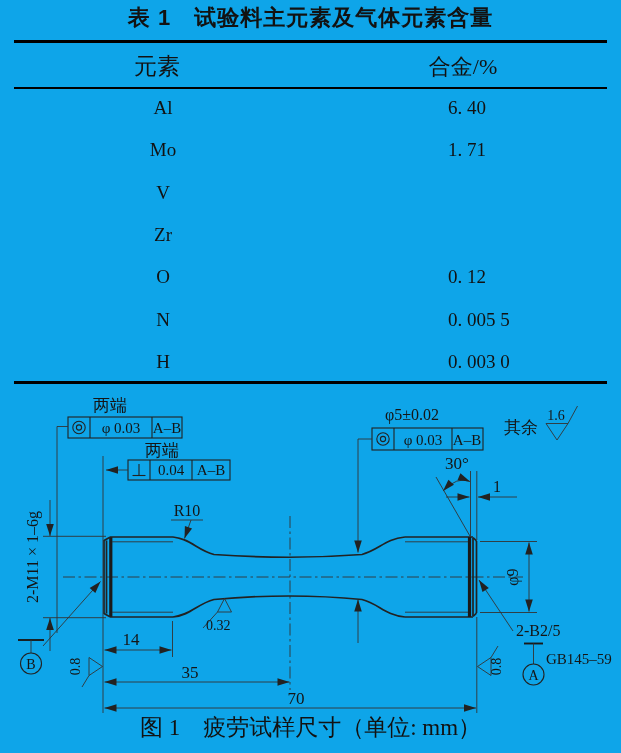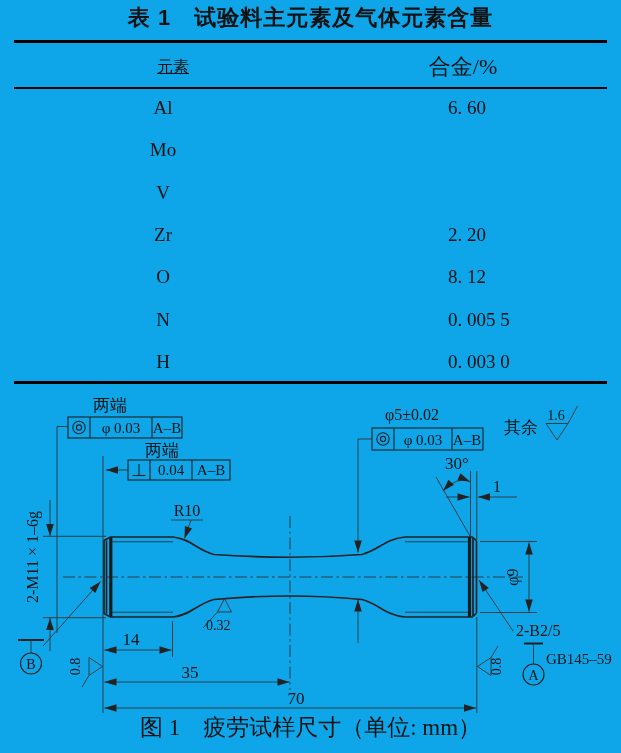--- a/index.html
+++ b/index.html
@@ -10,21 +10,21 @@
   }
   .abs{position:absolute;}
   .table-title{
     top:3px;left:0;width:621px;text-align:center;
     font-family:"Liberation Sans",sans-serif;font-weight:bold;font-size:22px;
     letter-spacing:1px;
   }
   .rule{left:14px;width:593px;background:#000;}
   .rule-thick{height:3px;}
   .rule-thin{height:1.5px;}
-  .th-el{top:48px;left:123px;width:100px;height:38px;line-height:38px;text-align:center;font-size:16px;text-decoration:underline;}
+  .th-el{top:48px;left:107px;width:100px;height:38px;line-height:38px;text-align:center;font-size:23px;}
   .th-val{top:48px;left:408px;width:110px;height:38px;line-height:38px;text-align:center;font-size:22px;}
   .row{left:6px;width:621px;height:42px;padding-left:23px;}
   .cell-el{position:absolute;left:107px;top:0;width:100px;height:42px;line-height:42px;text-align:center;font-size:19px;}
   .cell-val{position:absolute;left:442px;top:0;width:150px;height:42px;line-height:42px;text-align:left;font-size:19px;}
   .fig-caption{
     top:712px;left:0;width:621px;text-align:center;font-size:23px;
     font-family:"Liberation Serif",serif;
   }
   svg{position:absolute;left:0;top:384px;}
   svg text{font-family:"Liberation Serif",serif;fill:#151515;}
@@ -46,35 +46,35 @@
 
   <div class="abs rule rule-thick" style="top:40px;"></div>
 
   <div class="abs th-el">元素</div>
   <div class="abs th-val">合金/%</div>
 
   <div class="abs rule rule-thin" style="top:87px;"></div>
 
   <div class="abs row" style="top:87px;">
     <span class="cell-el">Al</span>
-    <span class="cell-val">6. 60</span>
+    <span class="cell-val">6. 40</span>
   </div>
   <div class="abs row" style="top:129.3px;font-family:Liberation Serif, serif;">
     <span class="cell-el">Mo</span>
+    <span class="cell-val">1. 71</span>
   </div>
   <div class="abs row" style="top:171.6px;">
     <span class="cell-el">V</span>
   </div>
   <div class="abs row" style="top:213.9px;">
     <span class="cell-el">Zr</span>
-    <span class="cell-val">2. 20</span>
   </div>
   <div class="abs row" style="top:256.2px;">
     <span class="cell-el">O</span>
-    <span class="cell-val">8. 12</span>
+    <span class="cell-val">0. 12</span>
   </div>
   <div class="abs row" style="top:298.5px;">
     <span class="cell-el">N</span>
     <span class="cell-val">0. 005 5</span>
   </div>
   <div class="abs row" style="top:340.8px;">
     <span class="cell-el">H</span>
     <span class="cell-val">0. 003 0</span>
   </div>
 

